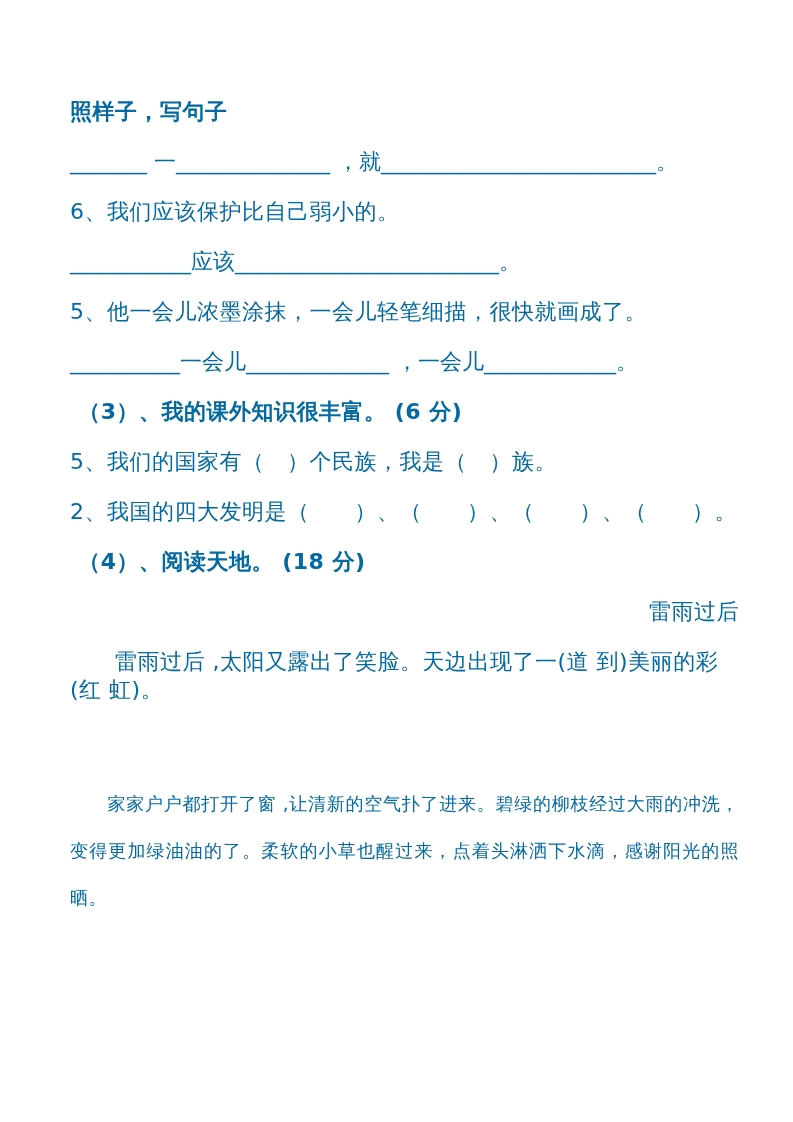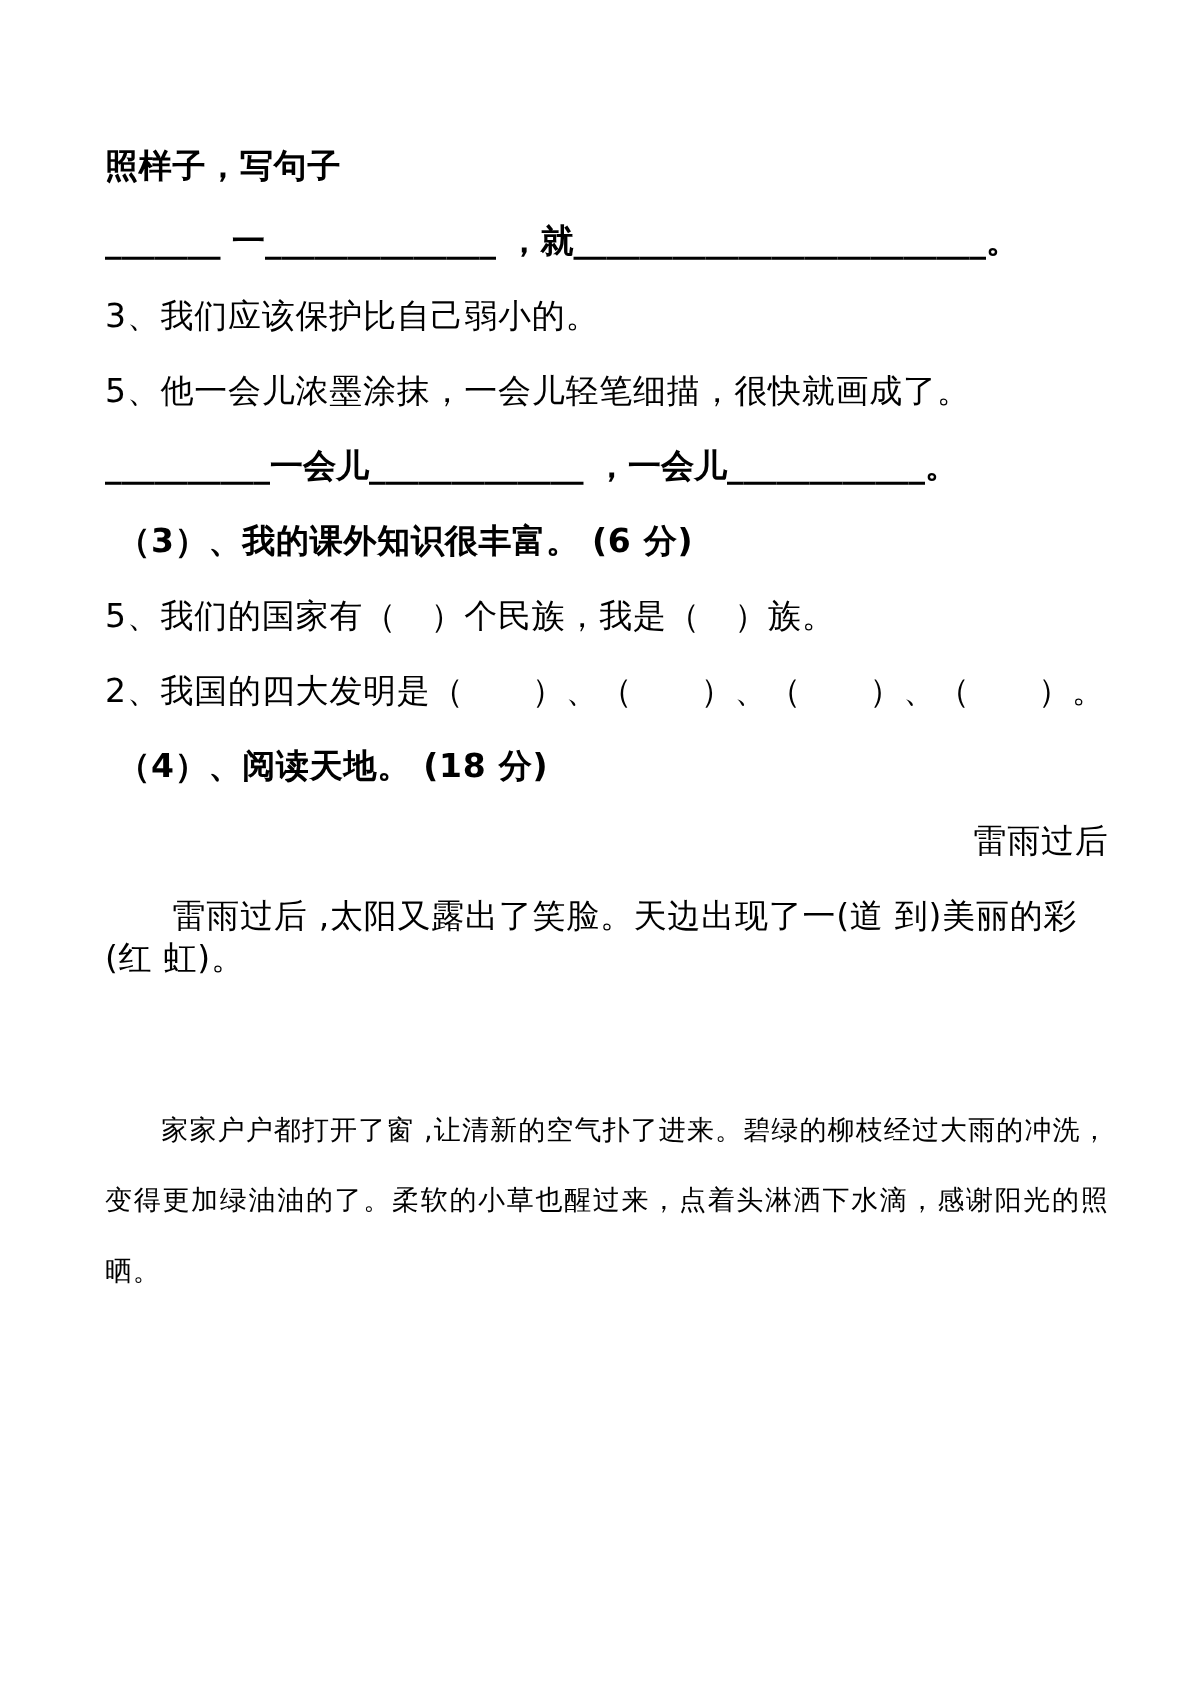--- a/index.html
+++ b/index.html
@@ -6,21 +6,21 @@
     margin: 0;
     padding: 0;
     background: #ffffff;
   }
   .page {
     position: relative;
     width: 793px;
     height: 1122px;
     margin: 0 auto;
     background: #ffffff;
-    color: #000000;
+    color: #0369a1;
     font-family: "DejaVu Sans", sans-serif;
     overflow: hidden;
     box-sizing: border-box;
     padding: 98px 54px 0 70px;
   }
   .doc {
     width: 100%;
   }
   
   .line {
@@ -31,21 +31,20 @@
     letter-spacing: 0.5px;
   }
   .bold {
     font-weight: bold;
   }
   .center {
     text-align: right;
   }
   .blanks {
     letter-spacing: 0;
-    font-weight: bold;
   }
   .para-gap {
     margin-bottom: 76px;
     margin-top: 20px;
   }
   
   .para {
     font-size: 18px;
     line-height: 47px;
     margin: 0;
@@ -54,21 +53,22 @@
     letter-spacing: 0.5px;
   }
 </style>
 </head>
 <body>
 
 <div class="page">
   <div class="doc" id="doc">
       <div class="line bold">照样子，写句子</div>
       <div class="line blanks">_______ 一______________ ，就_________________________。</div>
-      <div class="line">3、我们应该保护比自己弱小的。</div>
+      <div class="line">6、我们应该保护比自己弱小的。</div>
+      <div class="line blanks">___________应该________________________。</div>
       <div class="line">5、他一会儿浓墨涂抹，一会儿轻笔细描，很快就画成了。</div>
       <div class="line blanks">__________一会儿_____________ ，一会儿____________。</div>
       <div class="line bold"> （3）、我的课外知识很丰富。 (6 分)</div>
       <div class="line">5、我们的国家有（　）个民族，我是（　）族。</div>
       <div class="line">2、我国的四大发明是（　　）、（　　）、（　　）、（　　）。</div>
       <div class="line bold"> （4）、阅读天地。 (18 分)</div>
       <div class="line center">雷雨过后</div>
       <div class="line para-gap">　　雷雨过后 ,太阳又露出了笑脸。天边出现了一(道 到)美丽的彩(红 虹)。</div>
       <div class="para">　　家家户户都打开了窗 ,让清新的空气扑了进来。碧绿的柳枝经过大雨的冲洗，变得更加绿油油的了。柔软的小草也醒过来，点着头淋洒下水滴，感谢阳光的照晒。</div>
     </div>

